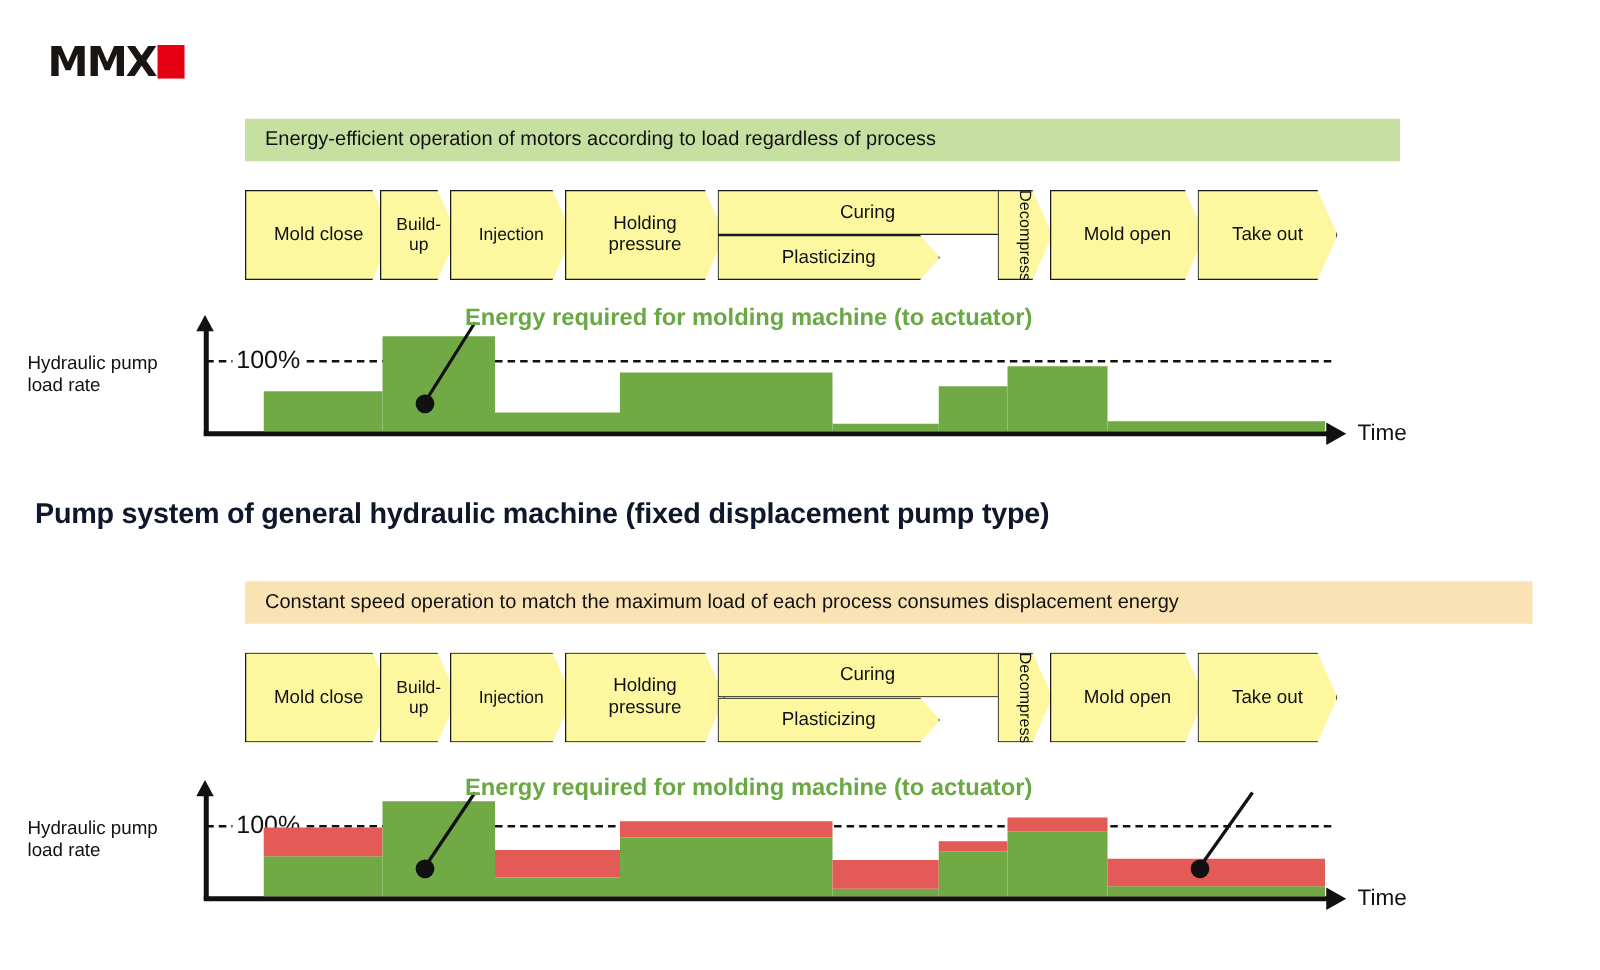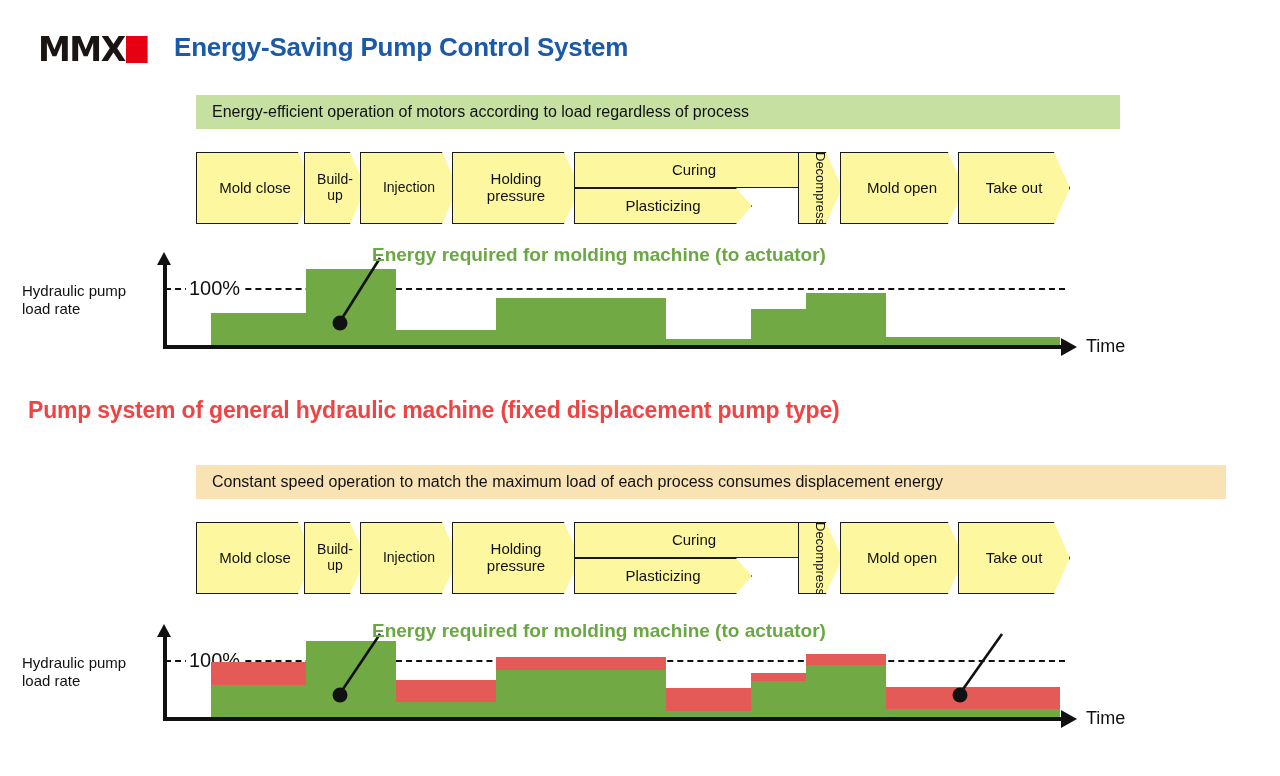--- a/index.html
+++ b/index.html
@@ -59,21 +59,21 @@
     white-space: nowrap;
   }
   #banner-top   { left: 196px; top: 95px;  width: 924px; background: #c5e0a0; }
   #banner-bot   { left: 196px; top: 465px; width: 1030px; background: #f9e2b4; }
 
   
   #section-heading {
     position: absolute; left: 28px; top: 397px;
     font-size: 23px;
     font-weight: 700;
-    color: #ef4444;
+    color: #0f172a;
     white-space: nowrap;
     letter-spacing: -0.2px;
   }
 
   
   .flow { position: absolute; height: 72px; }
   #flow-top { left: 196px; top: 152px; width: 1050px; }
   #flow-bot { left: 196px; top: 522px; width: 1050px; }
 
   .chev {
@@ -179,21 +179,20 @@
   .leader { position: absolute; overflow: visible; }
 </style>
 </head>
 <body>
 
 <div id="header">
   <div id="logo">
     <span id="logo-text">MMX</span>
     <span id="logo-mark"></span>
   </div>
-  <div id="app-title">Energy-Saving Pump Control System</div>
 </div>
 
 <div class="banner" id="banner-top">Energy-efficient operation of motors according to load regardless of process</div>
 
 <div class="flow" id="flow-top">
   <div class="chev tall" style="left:0px;   width:118px;">Mold close</div>
   <div class="chev tall" style="left:108px; width:62px; font-size:14px;">
     <span>
       <span>Build-</span><br>
       <span>up</span>

